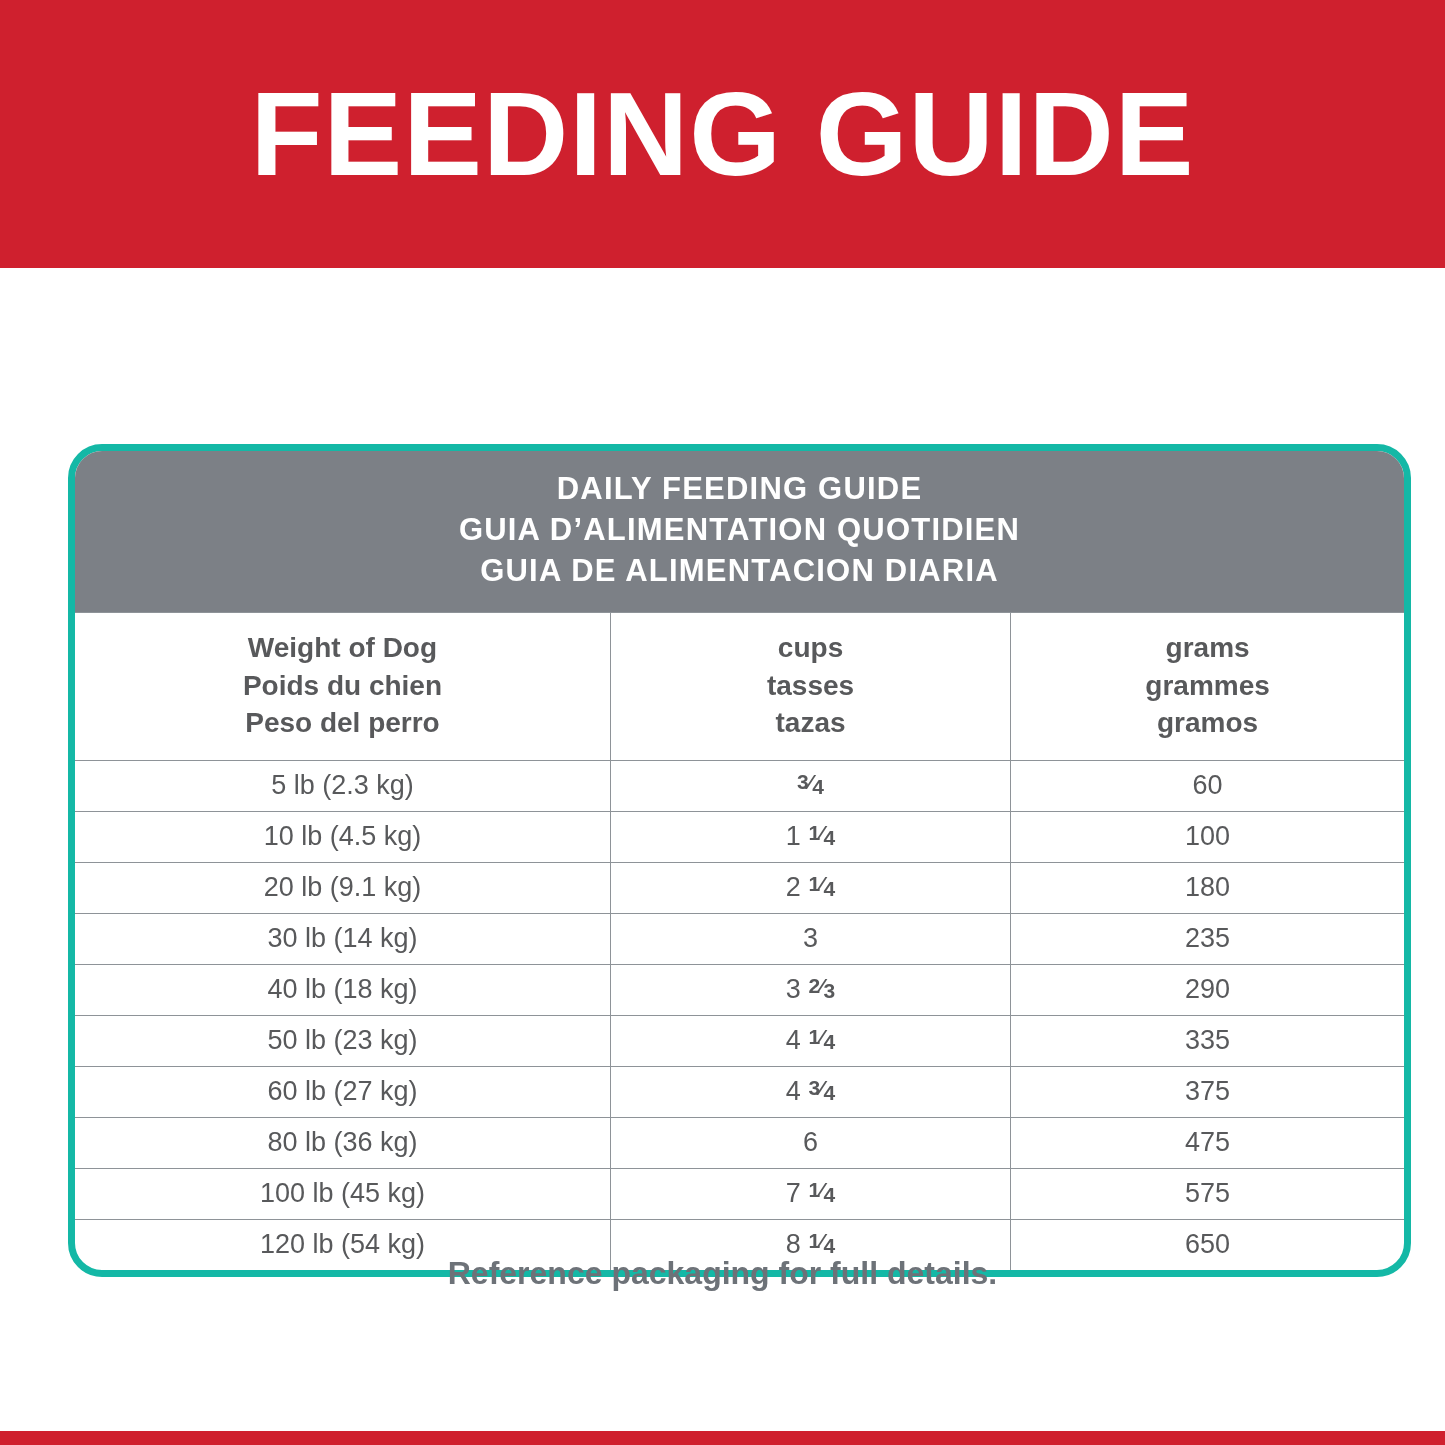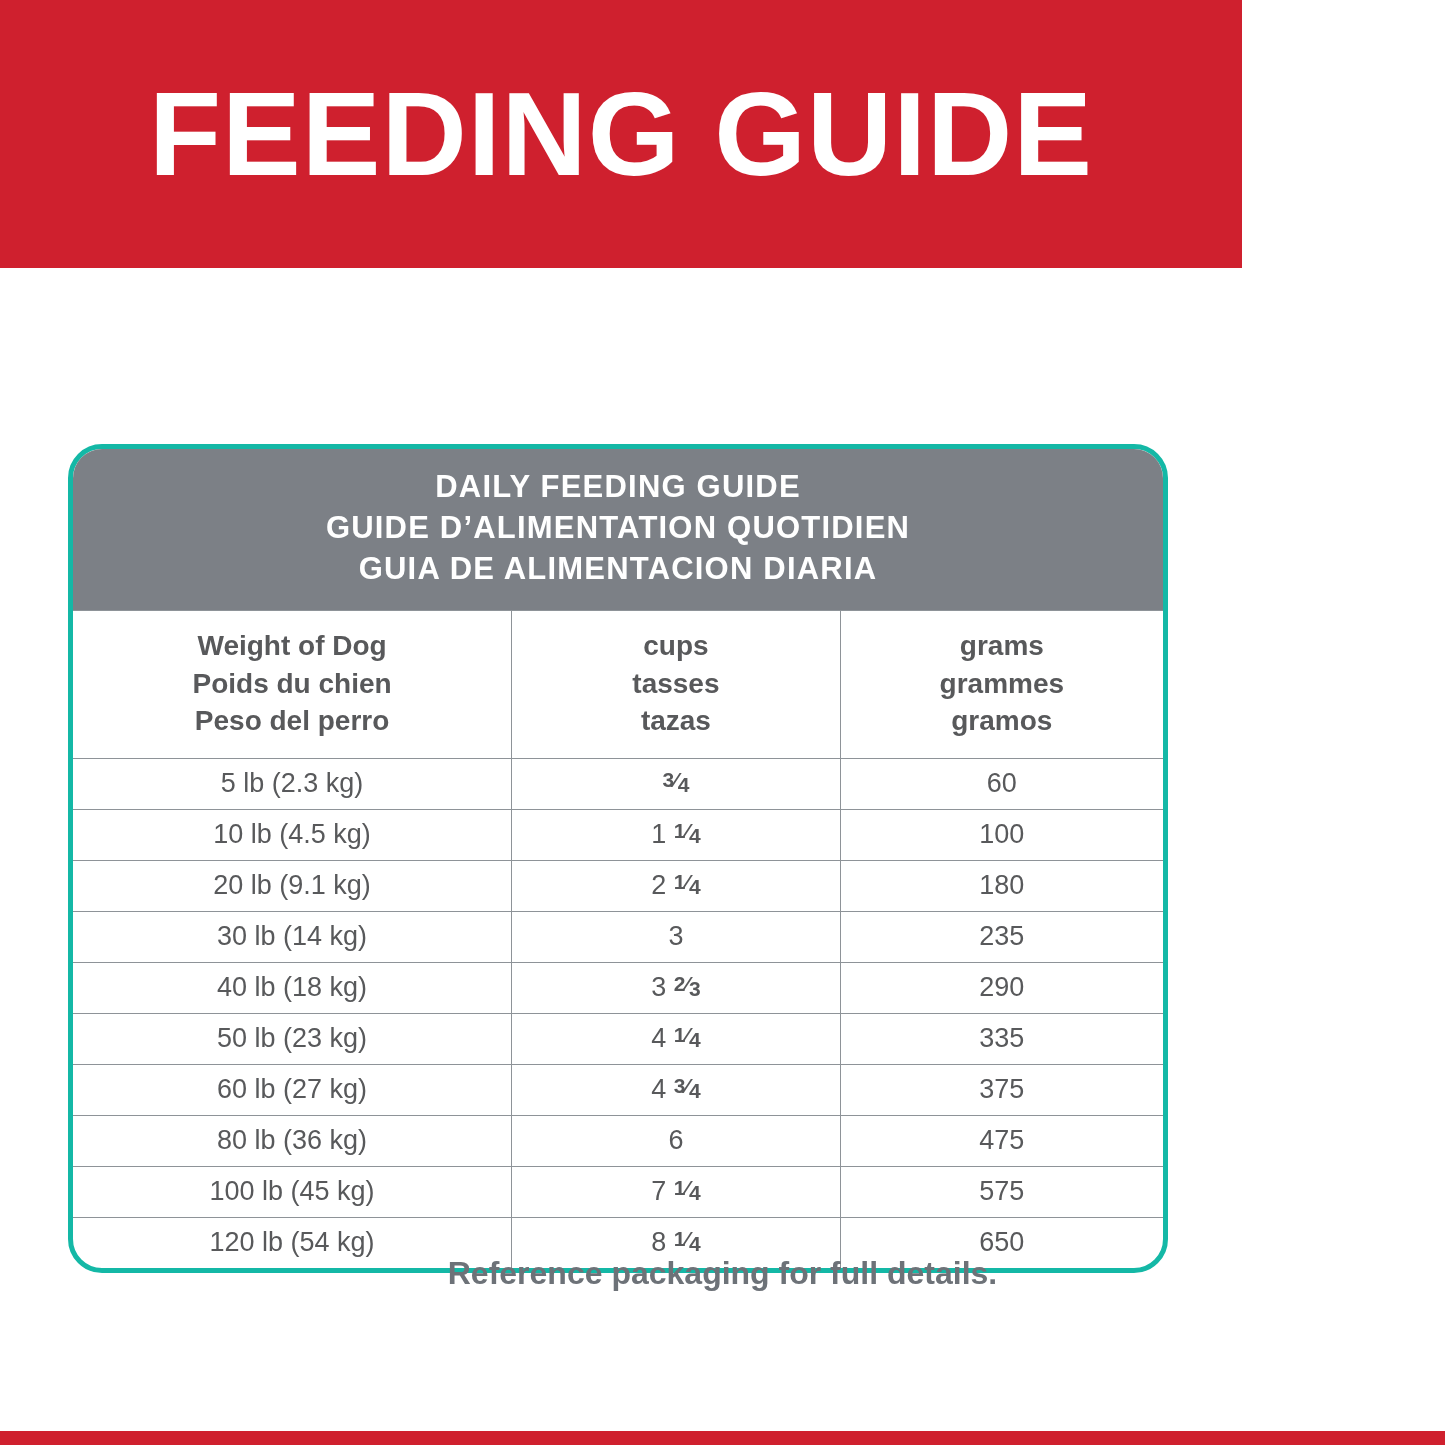--- a/index.html
+++ b/index.html
@@ -13,21 +13,21 @@
     font-family: "Liberation Sans", sans-serif;
     position: relative;
     overflow: hidden;
   }
 
   
   .banner {
     position: absolute;
     top: 0;
     left: 0;
-    width: 1242px;
+    width: 1445px;
     height: 268px;
     background: #cf202e;
     display: flex;
     align-items: center;
     justify-content: center;
   }
   .banner-title {
     color: #ffffff;
     font-size: 118px;
     font-weight: bold;
@@ -45,23 +45,23 @@
     width: 1445px;
     height: 14px;
     background: #cf202e;
   }
 
   
   .card {
     position: absolute;
     left: 68px;
     top: 444px;
-    width: 1100px;
+    width: 1343px;
     box-sizing: border-box;
-    border: 5px solid #14b8a6;
+    border: 7px solid #14b8a6;
     border-radius: 34px;
     overflow: hidden;
     background: #ffffff;
   }
 
   .card-header {
     background: #7c8086;
     color: #ffffff;
     text-align: center;
     padding: 18px 10px 20px 10px;
@@ -140,21 +140,21 @@
 <body>
 
 <div class="banner">
   <div class="banner-title">FEEDING GUIDE</div>
 </div>
 
 <div class="card">
 
   <div class="card-header">
     <div>DAILY FEEDING GUIDE</div>
-    <div>GUIDE D’ALIMENTATION QUOTIDIEN</div>
+    <div>GUIA D’ALIMENTATION QUOTIDIEN</div>
     <div>GUIA DE ALIMENTACION DIARIA</div>
   </div>
 
   <table class="feed">
     <thead>
       <tr>
         <th class="col-w">
           <div>Weight of Dog</div>
           <div>Poids du chien</div>
           <div>Peso del perro</div>

